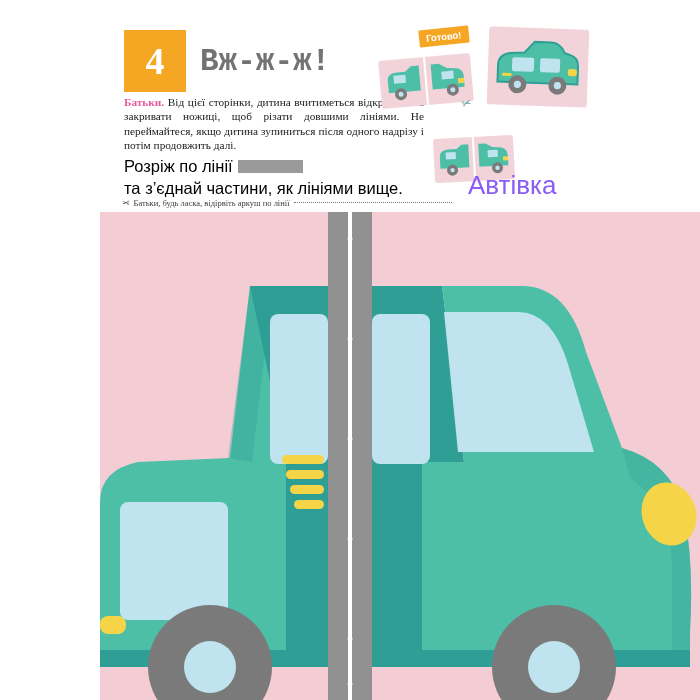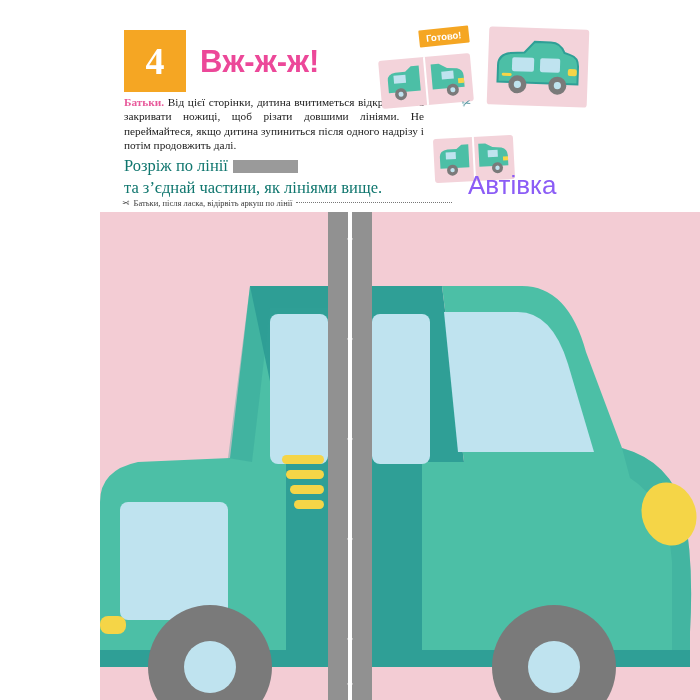--- a/index.html
+++ b/index.html
@@ -47,23 +47,23 @@
     font-family: "Liberation Serif", serif;
     line-height: 1;
   }
 
   .title {
     position: absolute;
     left: 200px;
     top: 44px;
     font-size: 31px;
     font-weight: bold;
-    color: #ec4899;
+    color: #737373;
     letter-spacing: 0px;
-    font-family: Liberation Sans, sans-serif;
+    font-family: Liberation Mono, monospace;
   }
 
   .parents-note {
     position: absolute;
     left: 124px;
     top: 95px;
     width: 300px;
     font-family: "Liberation Serif", serif;
     font-size: 11.3px;
     line-height: 1.28;
@@ -74,23 +74,22 @@
     color: #e85a9b;
     font-weight: bold;
   }
 
   .instruction {
     position: absolute;
     left: 124px;
     top: 155px;
     width: 320px;
     font-size: 16.5px;
-    color: #0f766e;
+    color: #000000;
     line-height: 1.35;
-    font-family: Liberation Serif, serif;
   }
   .instruction .line1 {
     display: flex;
     align-items: center;
     gap: 5px;
     white-space: nowrap;
   }
   .grey-blank {
     display: inline-block;
     width: 65px;
@@ -262,21 +261,21 @@
     <div class="instruction">
       <div class="line1">
         <span>Розріж по лінії</span>
         <span class="grey-blank"></span>
       </div>
       <div>та з’єднай частини, як лініями вище.</div>
     </div>
 
     <div class="cut-line">
       <span class="scissors-glyph">✂</span>
-      <span>Батьки, після ласка, відірвіть аркуш по лінії</span>
+      <span>Батьки, будь ласка, відірвіть аркуш по лінії</span>
       <span class="dash-tail"></span>
     </div>
 
     <div class="ready-flag">Готово!</div>
 
     <div class="sample cards">
       <div class="sample-split"></div>
       <svg width="92" height="48" viewBox="0 0 92 48">
         <g>
           <path d="M8 30 L8 20 Q8 14 16 13 L26 13 L32 8 L40 8 L40 33 L8 33 Z" fill="#4cbfa6"></path>

